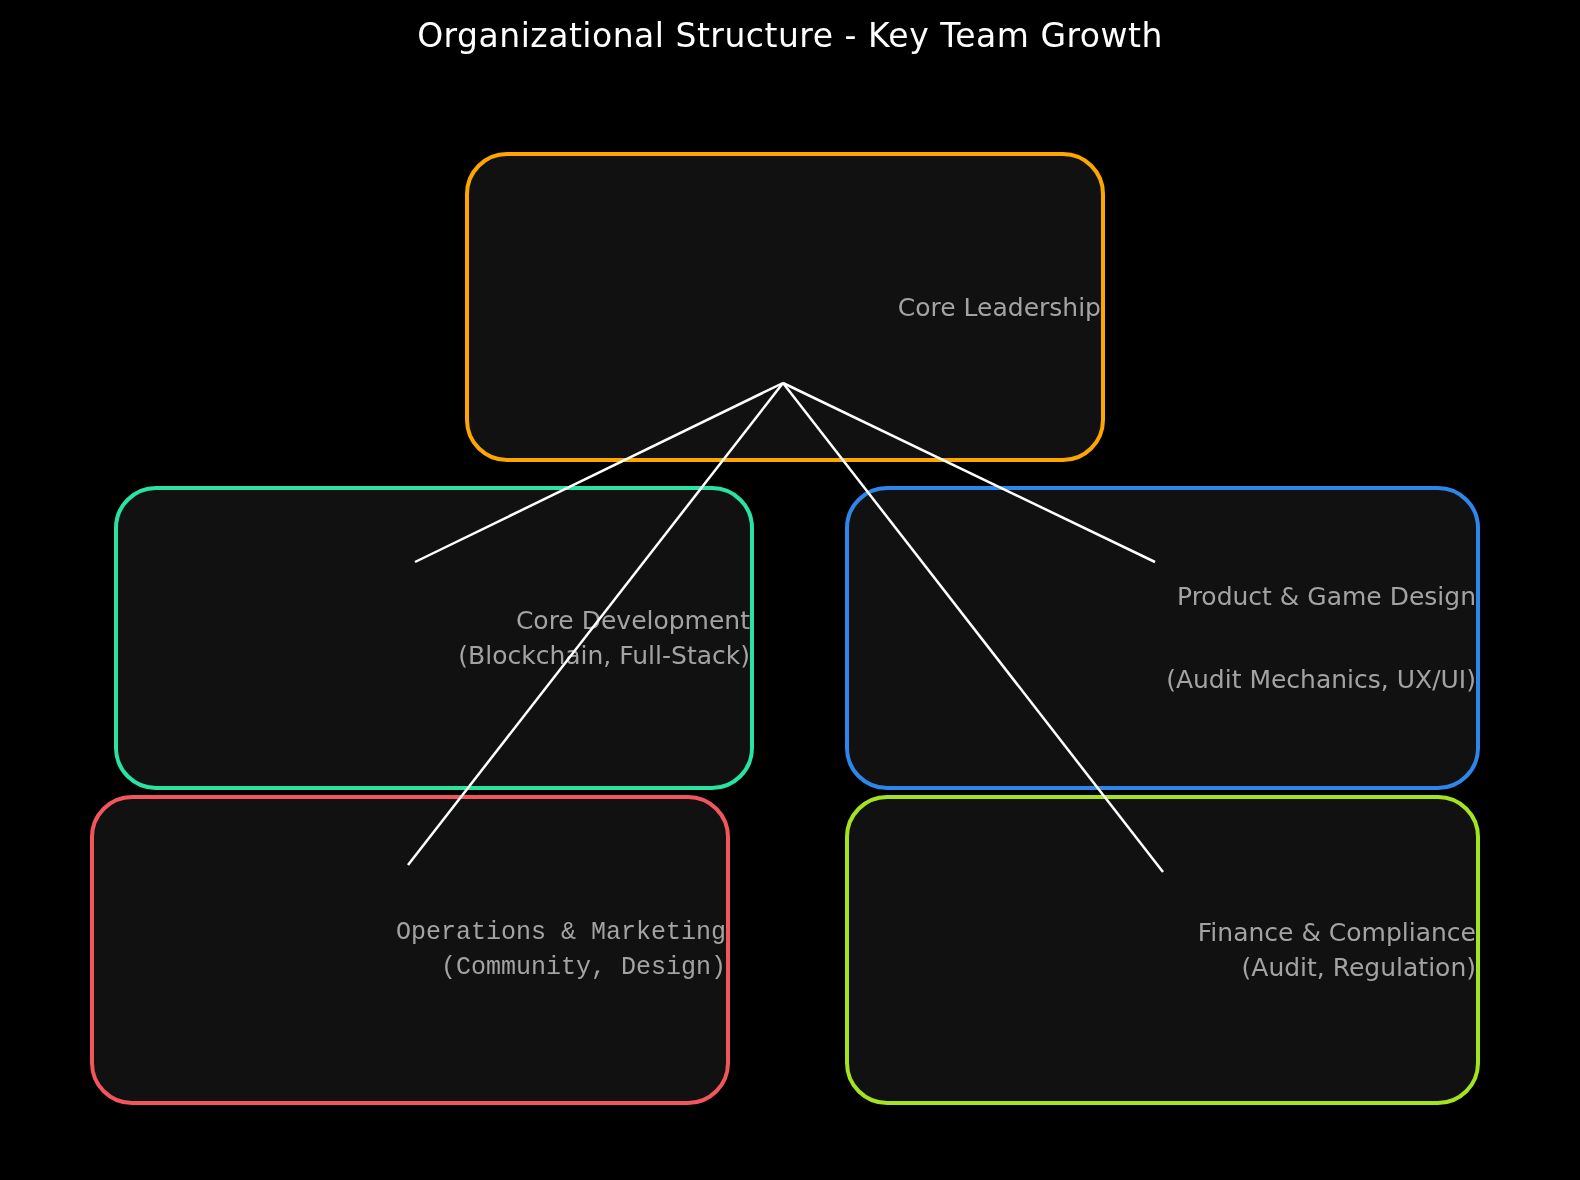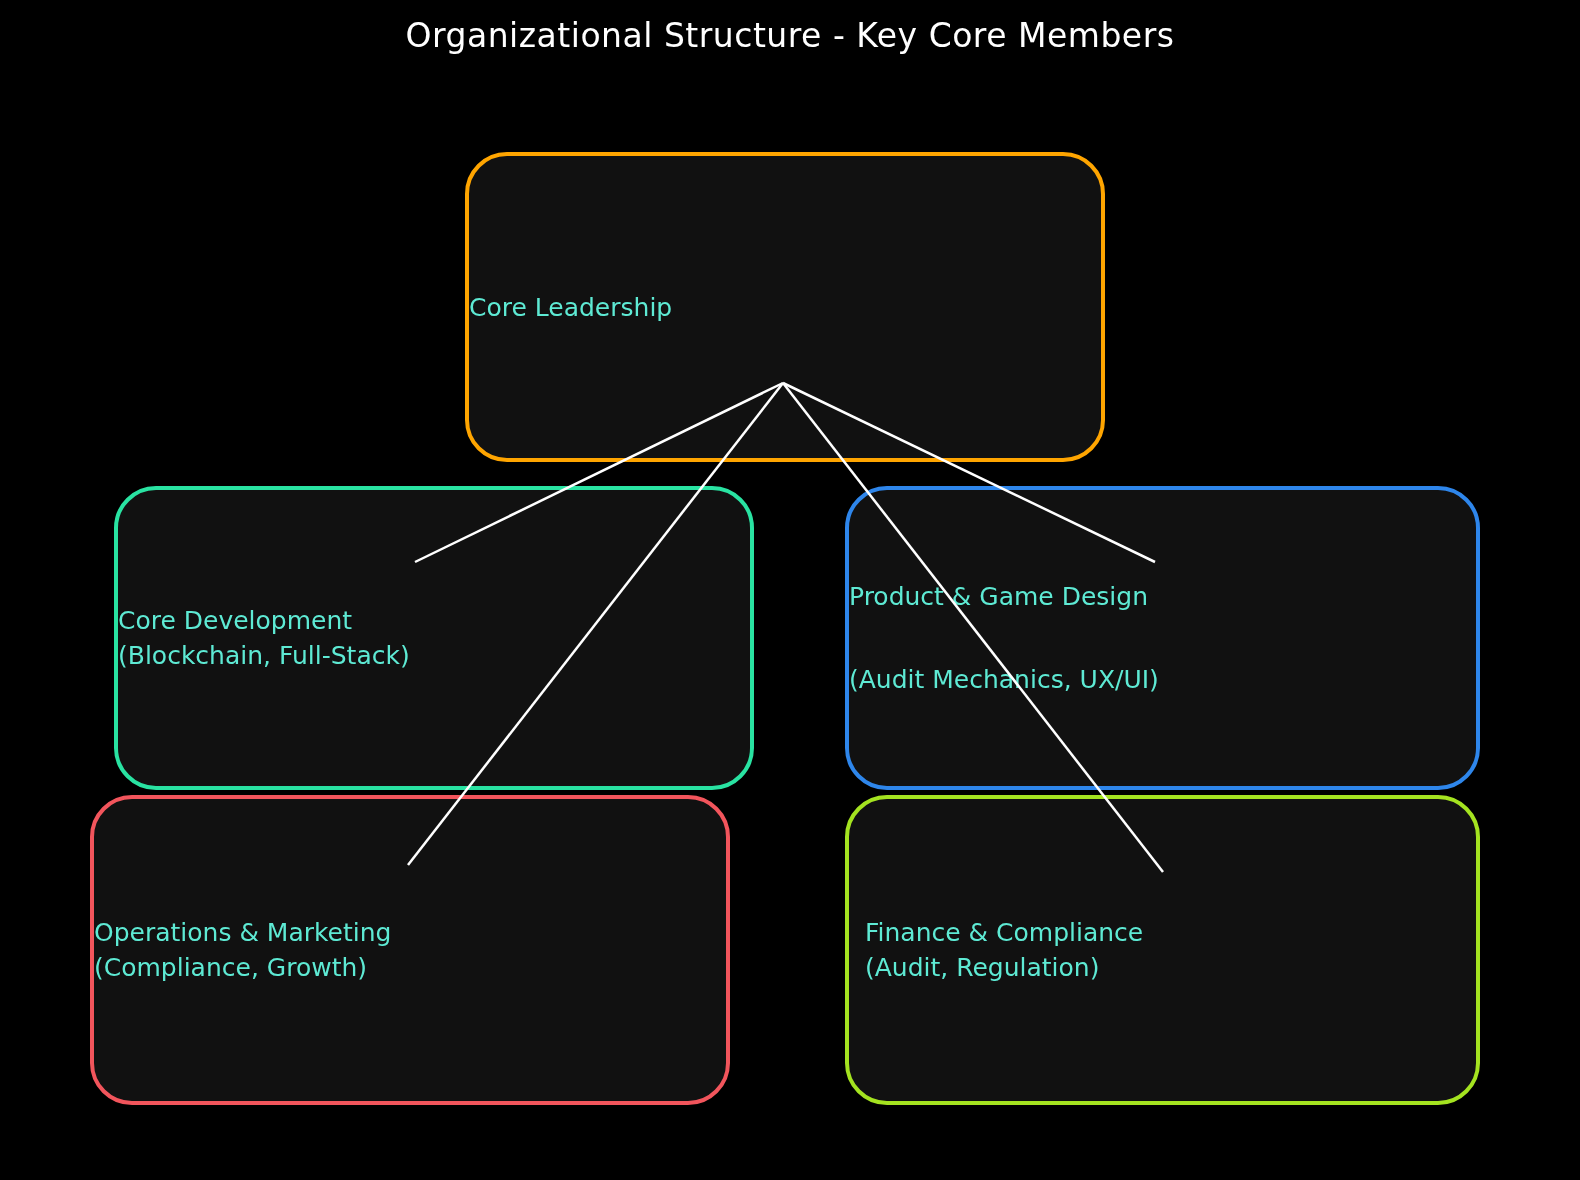--- a/index.html
+++ b/index.html
@@ -26,23 +26,23 @@
     letter-spacing: 0.5px;
   }
   .node {
     position: absolute;
     box-sizing: border-box;
     border: 4px solid #fde047;
     border-radius: 42px;
     background: #111111;
     display: flex;
     flex-direction: column;
-    align-items: flex-start;
+    align-items: flex-end;
     justify-content: center;
-    color: #5eead4;
+    color: #a3a3a3;
     font-size: 25px;
     text-align: center;
     line-height: 1.4;
   }
   .node .label, .node .sublabel {
     display: block;
   }
   #node-core-leadership   { left: 465px; top: 152px; width: 640px; height: 310px; }
   #node-core-development  { left: 90px;  top: 486px; width: 640px; height: 304px; margin-left: 24px; }
   #node-product-design    { left: 845px; top: 486px; width: 635px; height: 304px; }
@@ -55,40 +55,40 @@
     width: 1580px;
     height: 1180px;
     pointer-events: none;
   }
 </style>
 </head>
 <body>
 
 <div class="canvas">
 
-  <div class="title">Organizational Structure - Key Core Members</div>
+  <div class="title">Organizational Structure - Key Team Growth</div>
 
   <div class="node" id="node-core-leadership" style="border-color: rgb(255, 165, 0);">
     <span class="label">Core Leadership</span>
     <span class="sublabel"></span>
   </div>
 
   <div class="node" id="node-core-development" style="border-color: rgb(41, 227, 162);">
     <span class="label">Core Development</span>
     <span class="sublabel">(Blockchain, Full-Stack)</span>
   </div>
 
   <div class="node" id="node-product-design" style="border-color: rgb(46, 134, 235); gap: 48px;">
     <span class="label">Product &amp; Game Design</span>
     <span class="sublabel">(Audit Mechanics, UX/UI)</span>
   </div>
 
-  <div class="node" id="node-operations" style="border-color: rgb(242, 85, 92);">
+  <div class="node" id="node-operations" style="border-color: rgb(242, 85, 92); font-family: Liberation Mono, monospace;">
     <span class="label">Operations &amp; Marketing</span>
-    <span class="sublabel">(Compliance, Growth)</span>
+    <span class="sublabel">(Community, Design)</span>
   </div>
 
   <div class="node" id="node-finance" style="border-color: rgb(164, 227, 32); padding-left: 16px;">
     <span class="label">Finance &amp; Compliance</span>
     <span class="sublabel">(Audit, Regulation)</span>
   </div>
 
   <svg class="connectors" viewBox="0 0 1580 1180">
     <line x1="783" y1="383" x2="415" y2="562" stroke-width="2.5" stroke="#ffffff"></line>
     <line x1="783" y1="383" x2="1155" y2="562" stroke-width="2.5" stroke="#ffffff"></line>

